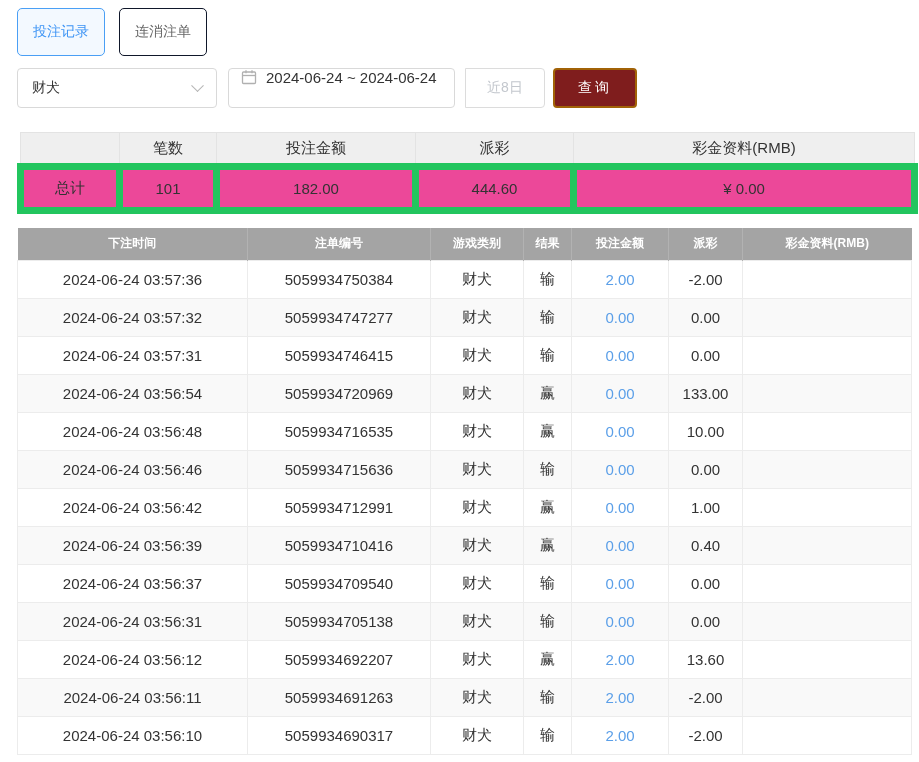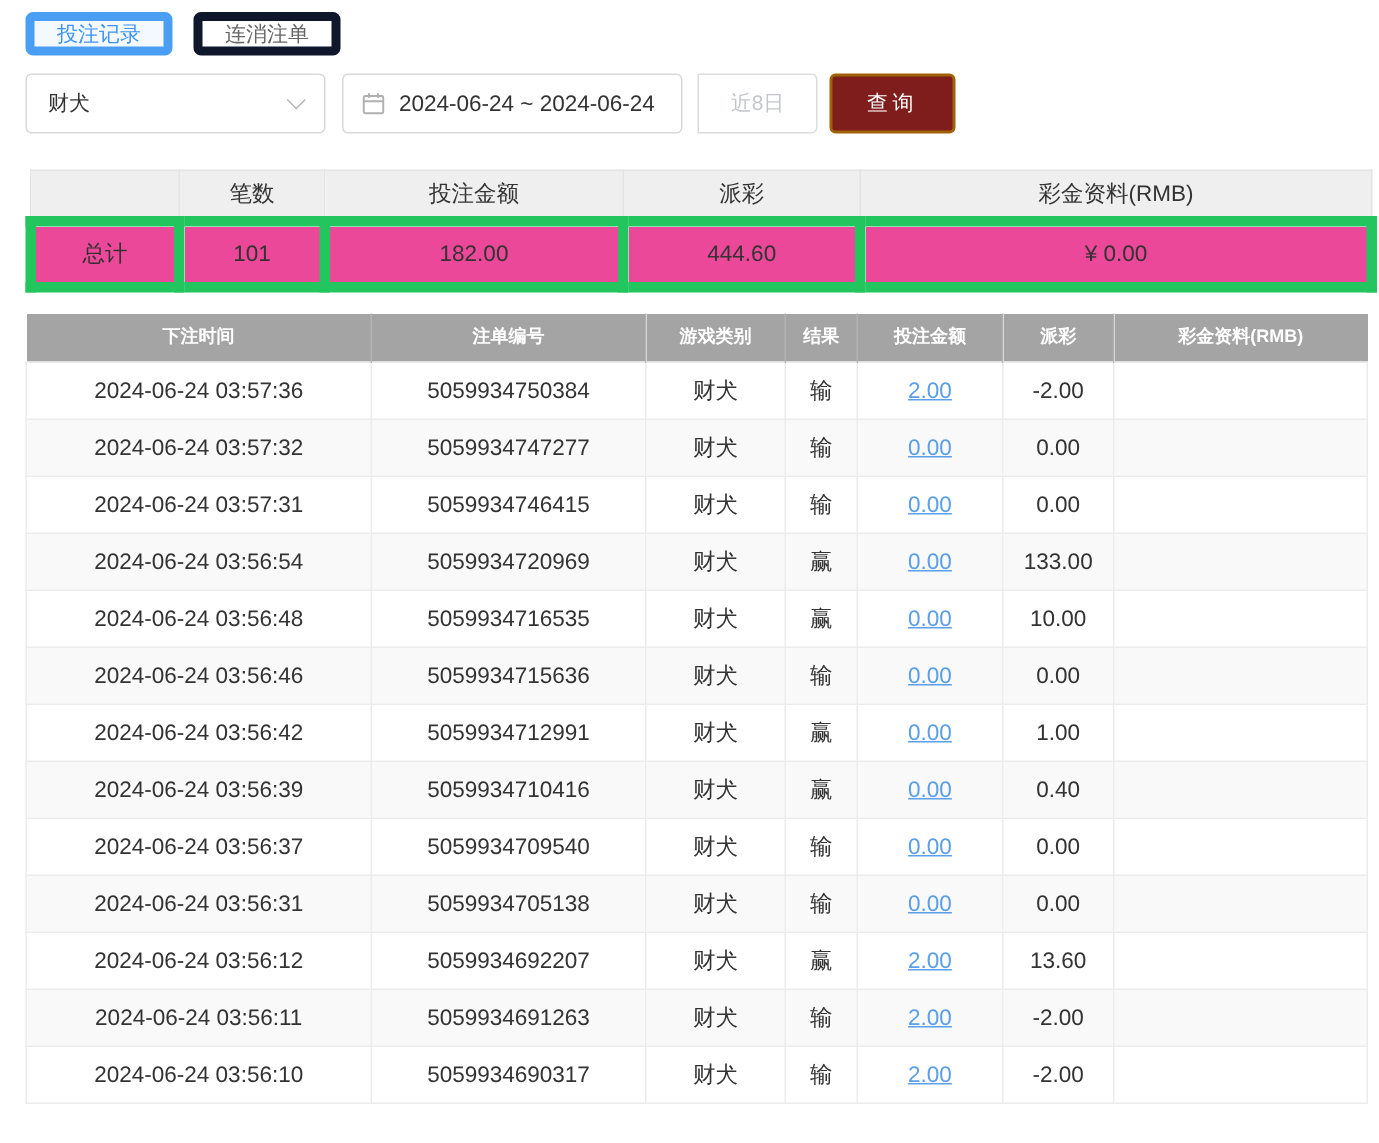--- a/index.html
+++ b/index.html
@@ -7,42 +7,42 @@
   body {
     width: 919px; height: 762px; overflow: hidden;
     font-family: "Liberation Sans", sans-serif;
     color: #333;
   }
   .page { padding: 8px 8px 0 17px; }
 
   
   .tabs { display: flex; gap: 14px; margin-bottom: 12px; }
   .tab {
-    height: 29px; padding: 0 15px; font-size: 14px;
-    border: 6px solid #0f172a; border-radius: 5px; background: #fff;
+    height: 48px; padding: 0 15px; font-size: 14px;
+    border: 1px solid #0f172a; border-radius: 5px; background: #fff;
     color: #666; cursor: pointer; font-family: inherit;
     display: inline-flex; align-items: center;
   }
   .tab.active { border-color: #4a9ff5; color: #3d94f5; background: #f3f9ff; }
 
   
   .filters { display: flex; align-items: center; margin-bottom: 24px; }
   .select {
     width: 200px; height: 40px; border: 1px solid #d9d9d9; border-radius: 4px;
     display: flex; align-items: center; justify-content: space-between;
     padding: 0 14px; font-size: 14px; color: #333; cursor: pointer; background: #fff;
   }
   .caret {
     width: 9px; height: 9px;
     border-right: 1.5px solid #b6b6b6; border-bottom: 1.5px solid #b6b6b6;
     transform: rotate(45deg) translate(-2px,-2px);
   }
   .datebox {
     width: 227px; height: 40px; border: 1px solid #d9d9d9; border-radius: 4px;
-    display: flex; align-items: center; gap: 9px; padding: 0 12px;
+    display: flex; gap: 9px; padding: 0 12px;
     margin-left: 11px; font-size: 15px; color: #333; cursor: pointer; background: #fff;
   }
   .btn-group { display: flex; margin-left: 10px; }
   .range-btn {
     width: 80px; height: 40px; background: #fff; font-size: 14px;
     border: 1px solid #dcdcdc; color: #c3c7cd; cursor: pointer;
     margin-left: -1px; font-family: inherit; position: relative;
   }
   .btn-group .range-btn:first-child { margin-left: 0; border-radius: 4px 0 0 4px; }
   .btn-group .range-btn:last-child { border-radius: 0 4px 4px 0; }
@@ -71,21 +71,21 @@
   .bets thead th {
     background: #a4a4a4; color: #fff; height: 32px; font-size: 12px; font-weight: 700;
     border-right: 1px solid #b2b2b2;
   }
   .bets thead th:last-child { border-right: none; }
   .bets tbody td {
     height: 38px; font-size: 15px; color: #333;
     border: 1px solid #ececec; background: #fff;
   }
   .bets tbody tr:nth-child(even) td { background: #f9f9f9; }
-  .bet-link { color: #5b9fe8; text-decoration: underline; cursor: pointer; }
+  .bet-link { color: #5b9fe8; cursor: pointer; }
   .neg { color: #e05c5c; }
   .cal { flex: 0 0 auto; }
 </style>
 </head>
 <body>
 
 <div class="page">
 
   <div class="tabs">
     <button class="tab active">投注记录</button>

